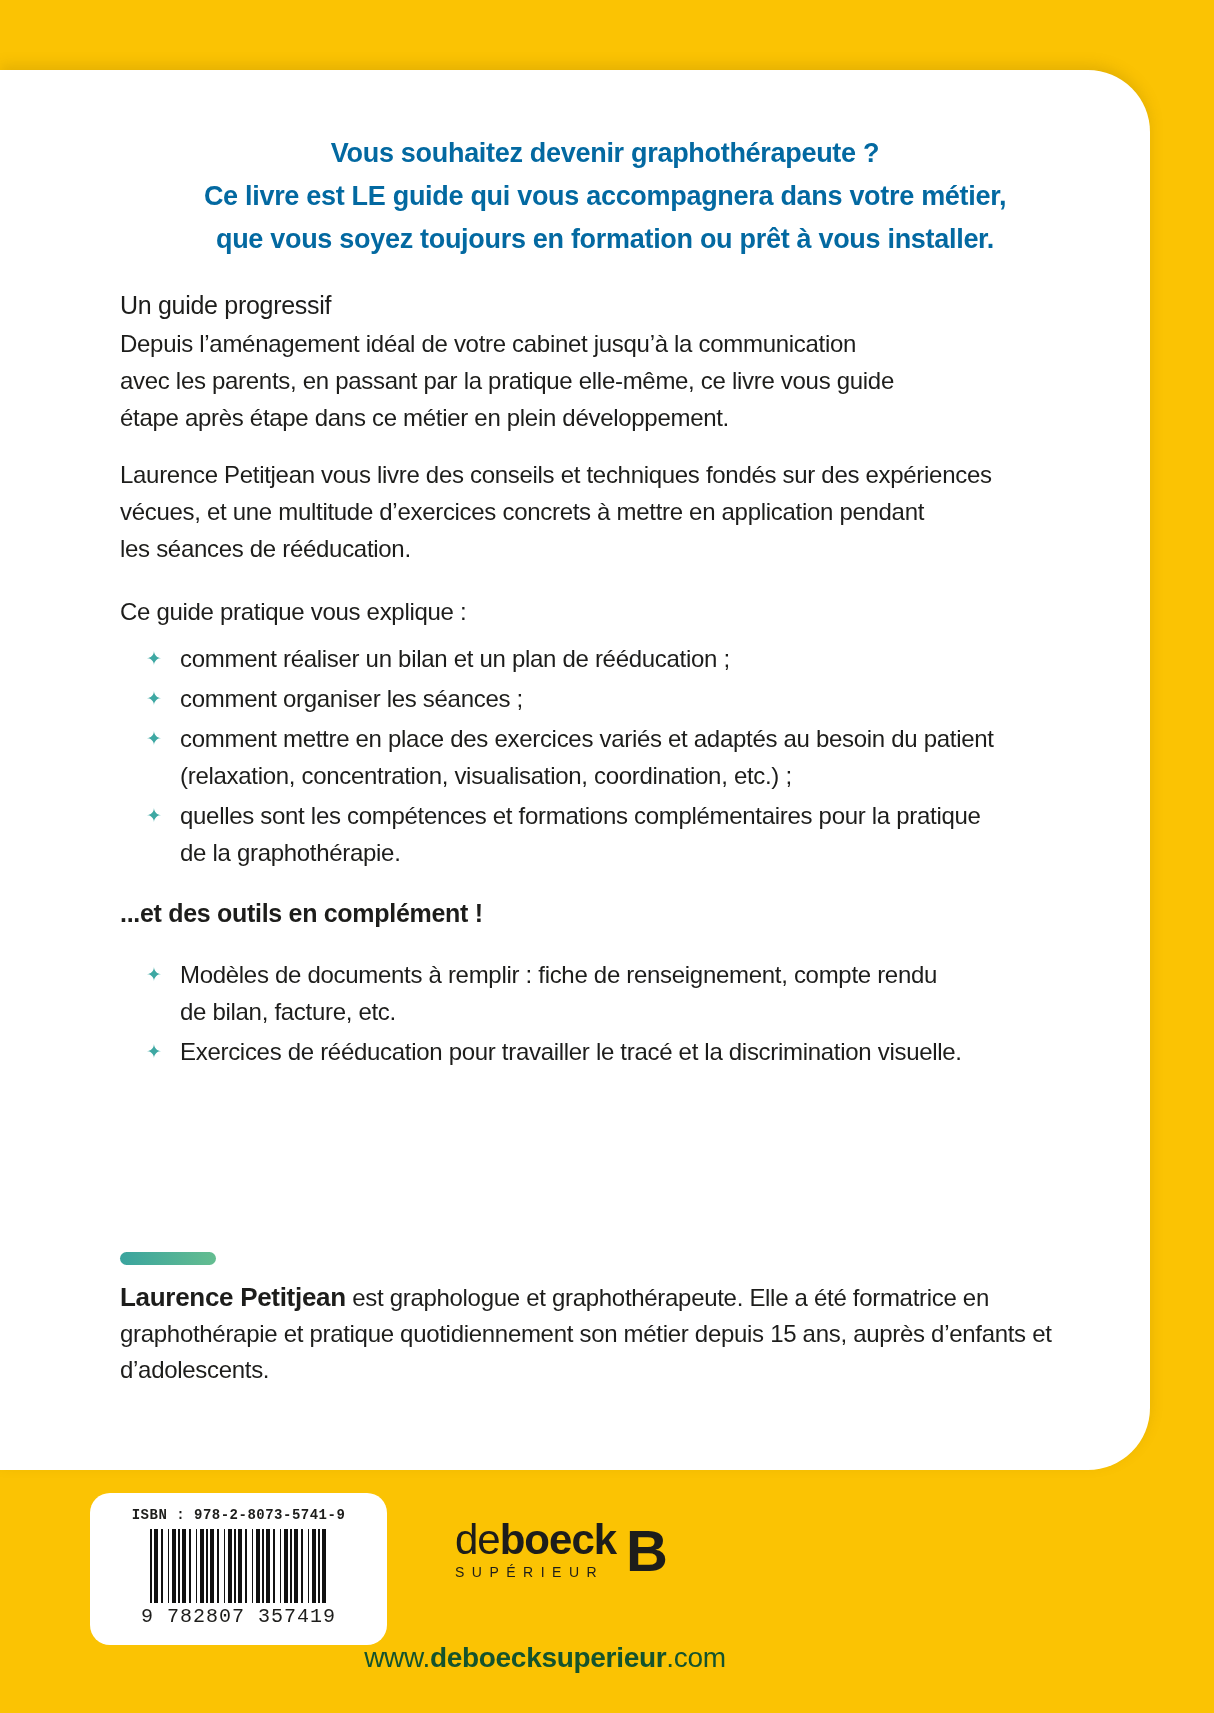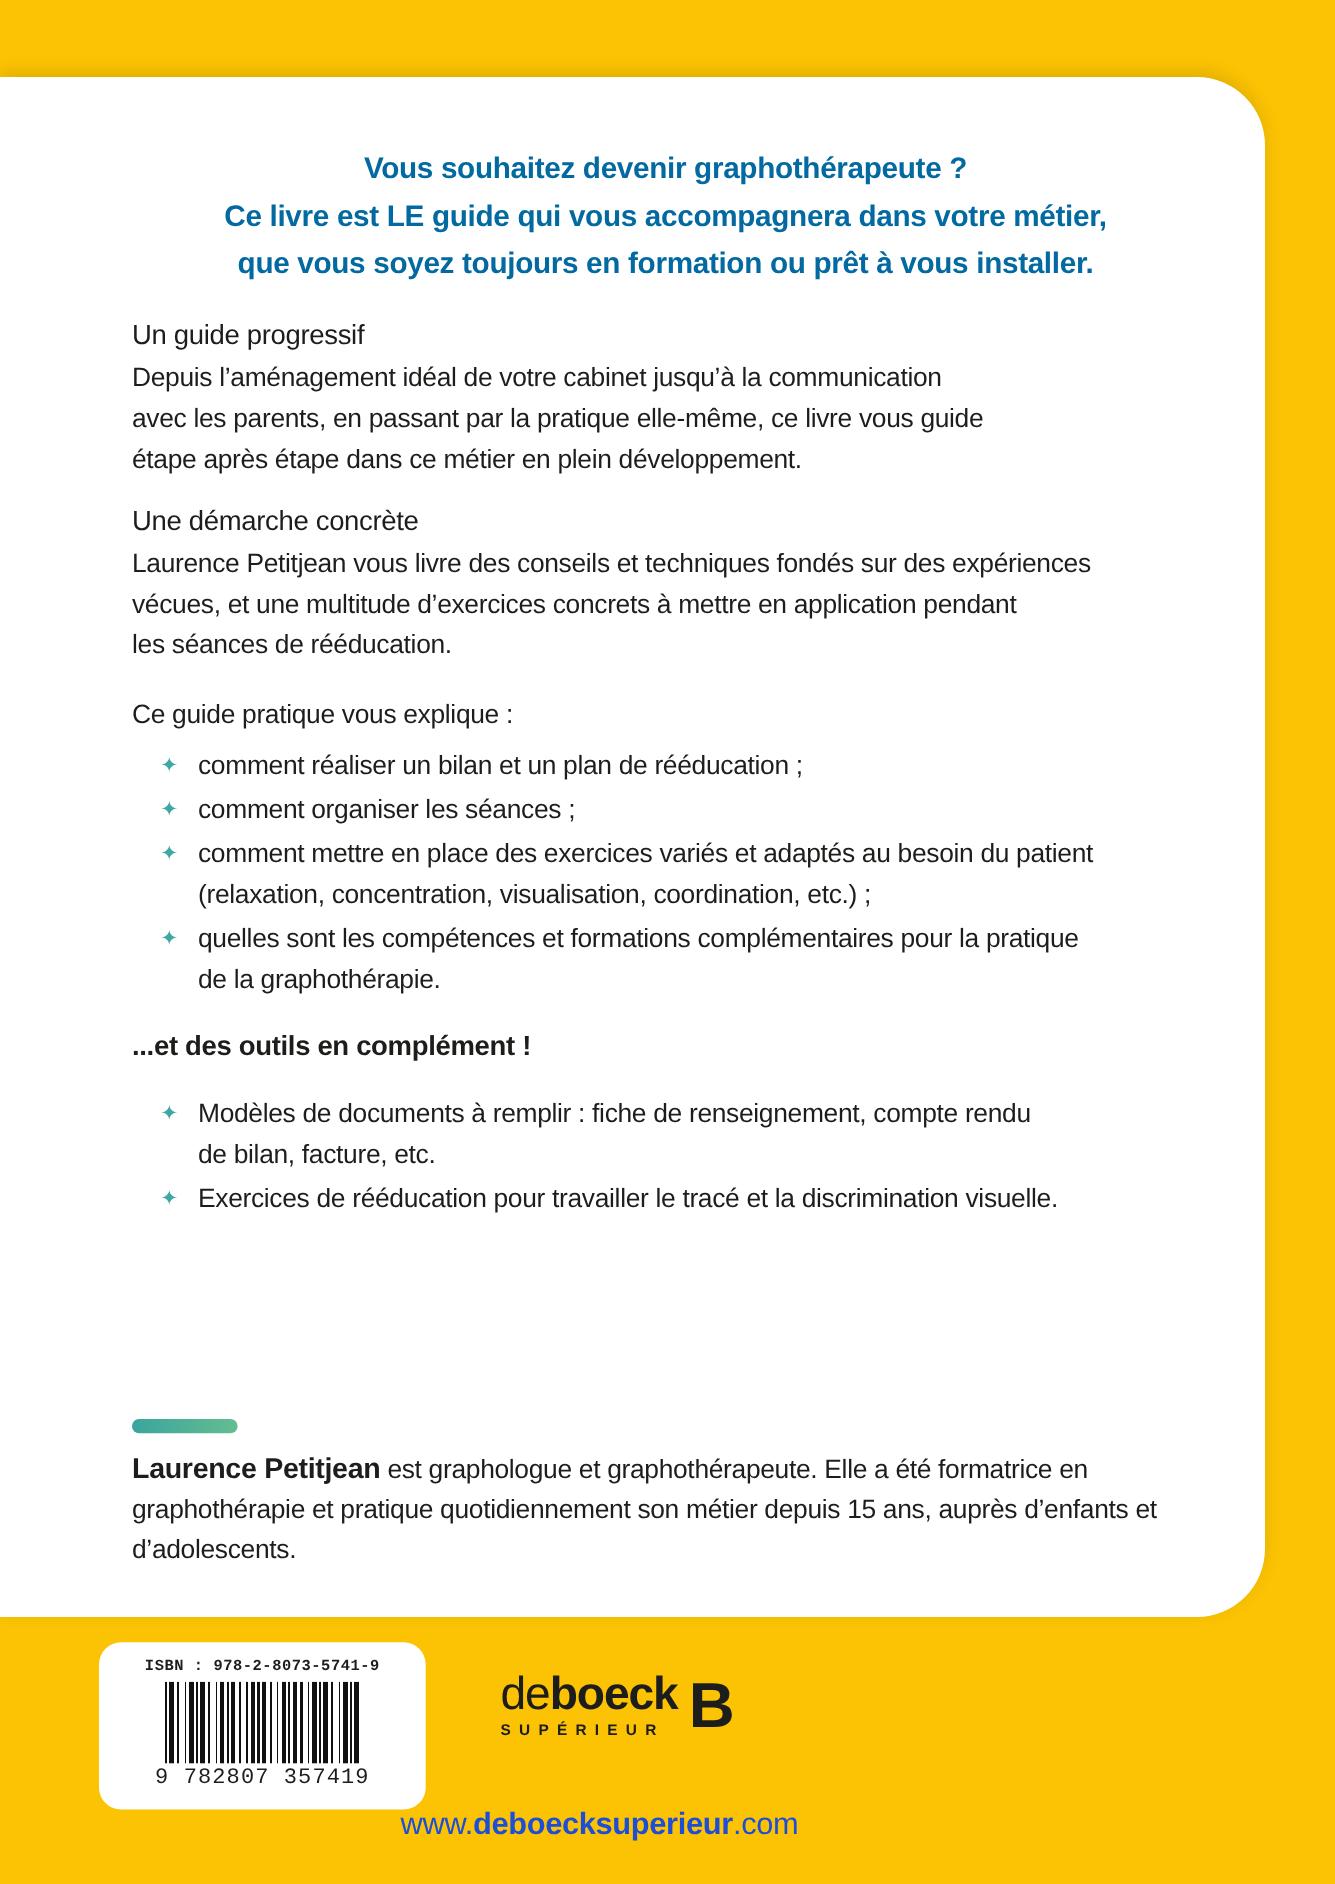--- a/index.html
+++ b/index.html
@@ -96,43 +96,42 @@
     font-family:"Liberation Mono",monospace;
     font-size:20px;letter-spacing:1px;margin-top:2px;
   }
   .logo{
     position:absolute;left:455px;top:1521px;
     display:flex;align-items:center;color:#1D1D1B;
   }
   .logo-name{font-size:42px;line-height:38px;letter-spacing:-1px;}
   .logo-de{font-weight:400;}
   .logo-boeck{font-weight:800;}
-  .logo-sub{font-size:14px;font-weight:700;letter-spacing:7.5px;margin-top:5px;}
+  .logo-sub{font-size:14px;font-weight:400;letter-spacing:7.5px;margin-top:5px;}
   .logo-mark{font-size:58px;font-weight:800;line-height:46px;margin-left:10px;}
   .website{
     position:absolute;left:0;top:1642px;width:1090px;
-    text-align:center;font-size:28px;color:#1d4ed8;letter-spacing:-0.3px;
+    text-align:center;font-size:28px;color:#14532d;letter-spacing:-0.3px;
   }
   .website .bold{font-weight:700;}
 </style>
 </head>
 <body>
 
 <div class="panel">
 
   <div class="intro-heading">Vous souhaitez devenir graphothérapeute ?
 Ce livre est LE guide qui vous accompagnera dans votre métier,
 que vous soyez toujours en formation ou prêt à vous installer.</div>
 
   <div class="sec-title">Un guide progressif</div>
   <div class="para">Depuis l’aménagement idéal de votre cabinet jusqu’à la communication
 avec les parents, en passant par la pratique elle-même, ce livre vous guide
 étape après étape dans ce métier en plein développement.</div>
 
-  <div class="sec-title">Une démarche concrète</div>
   <div class="para">Laurence Petitjean vous livre des conseils et techniques fondés sur des expériences
 vécues, et une multitude d’exercices concrets à mettre en application pendant
 les séances de rééducation.</div>
 
   <div class="lead">Ce guide pratique vous explique :</div>
 
   <div>
     <div class="bullet">
       <span class="star">✦</span>
       <span class="bullet-text">comment réaliser un bilan et un plan de rééducation ;</span>

